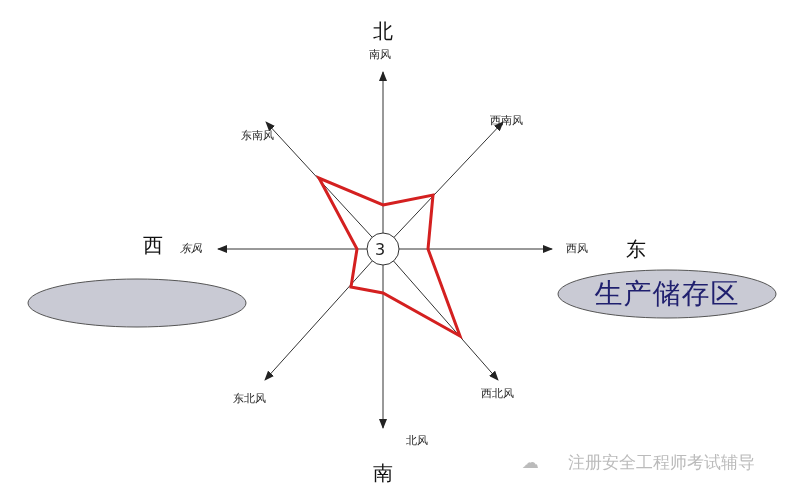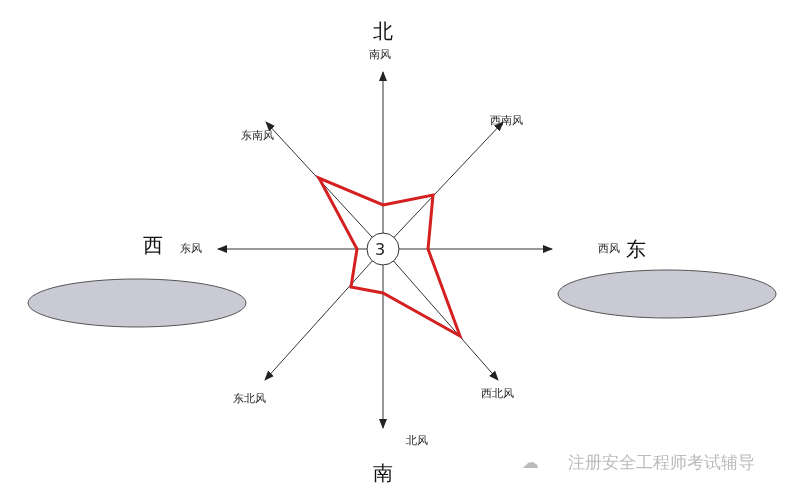--- a/index.html
+++ b/index.html
@@ -39,23 +39,24 @@
 
   <div class="lbl" style="left:375px;top:240px;font-size:16px;">3</div>
 
   <div class="lbl big" style="left:373px;top:18px;">北</div>
   <div class="lbl big" style="left:373px;top:460px;">南</div>
   <div class="lbl big" style="left:143px;top:232px;">西</div>
   <div class="lbl big" style="left:626px;top:236px;">东</div>
 
   <div class="lbl small" style="left:369px;top:47px;">南风</div>
   <div class="lbl small" style="left:370px;top:433px;margin-left:36px;">北风</div>
-  <div class="lbl small" style="left:180px;top:241px;">东风</div>
-  <div class="lbl small" style="left:566px;top:241px;margin-left:32px;">西风</div>
+  <div class="lbl small" style="left:180px;top:241px;font-style:italic;">东风</div>
+  <div class="lbl small" style="left:566px;top:241px;">西风</div>
   <div class="lbl small" style="left:241px;top:96px;margin-top:32px;">东南风</div>
   <div class="lbl small" style="left:490px;top:97px;margin-top:16px;">西南风</div>
   <div class="lbl small" style="left:233px;top:391px;text-align:right;">东北风</div>
   <div class="lbl small" style="left:481px;top:386px;">西北风</div>
 
+  <div class="zone" style="left:560px;top:275px;width:214px;">生产储存区</div>
 
   <div class="wm" style="left:522px;top:452px;">☁</div>
   <div class="wm" style="left:556px;top:451px;margin-left:12px;">注册安全工程师考试辅导</div>
 </div>
 
 </body></html>

